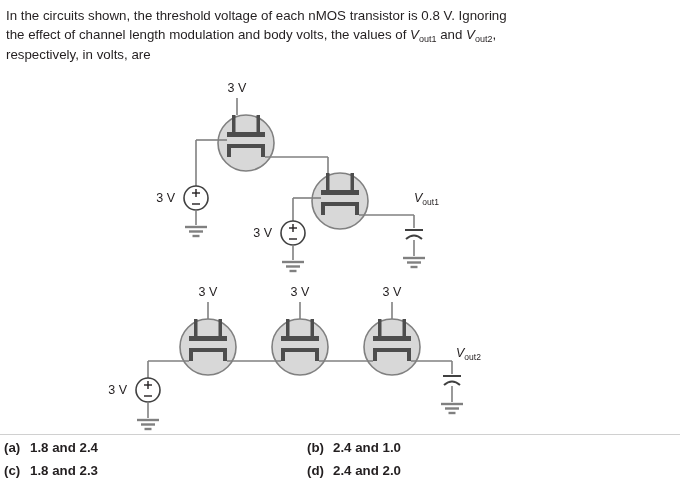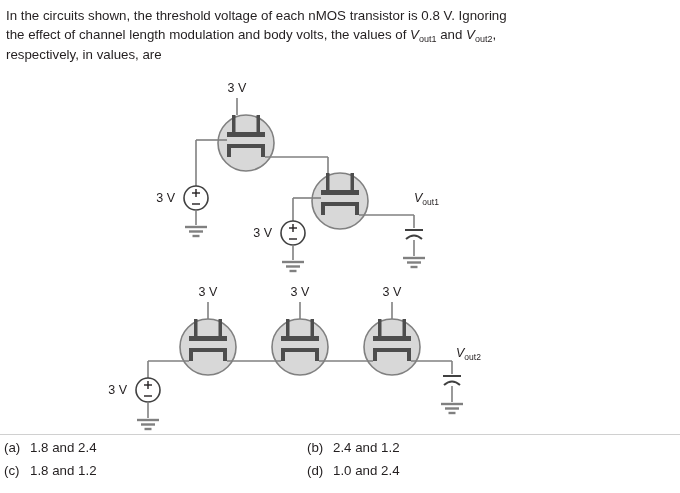--- a/index.html
+++ b/index.html
@@ -38,20 +38,21 @@
     top: 78px;
     width: 680px;
     height: 360px;
   }
   #answers {
     position: absolute;
     left: 0;
     top: 440px;
     width: 680px;
     font-size: 13.3px;
+    font-weight: bold;
   }
   #answers .ans-row {
     position: relative;
     height: 23px;
   }
   #answers .ans {
     position: absolute;
     white-space: nowrap;
   }
   #answers .ans .lbl {
@@ -74,21 +75,21 @@
   }
 </style>
 </head>
 <body>
 
 <div id="question-text">
   <span>In the circuits shown, the threshold voltage of each nMOS transistor is 0.8 V. Ignoring</span>
   <br>
   <span>the effect of channel length modulation and body volts, the values of </span><span class="ital">V</span><sub>out1</sub><span> and </span><span class="ital">V</span><sub>out2</sub><span>,</span>
   <br>
-  <span>respectively, in values, are</span>
+  <span>respectively, in volts, are</span>
 </div>
 
 <div id="figure">
   <svg width="680" height="360" viewBox="0 0 680 360">
     <defs>
       <g id="nmos-sym">
 
         <circle cx="0" cy="0" r="28" fill="#d8d8d8" stroke="#808080" stroke-width="1.6"></circle>
 
         <rect x="-19" y="-11" width="38" height="5" fill="#4d4d4d"></rect>
@@ -214,24 +215,24 @@
 </div>
 
 <div class="divider"></div>
 
 <div id="answers">
   <div class="ans-row">
     <div class="ans ans-left">
       <span class="lbl">(a)</span><span>1.8 and 2.4</span>
     </div>
     <div class="ans ans-right">
-      <span class="lbl">(b)</span><span>2.4 and 1.2</span>
+      <span class="lbl">(b)</span><span>2.4 and 1.0</span>
     </div>
   </div>
   <div class="ans-row">
     <div class="ans ans-left">
-      <span class="lbl">(c)</span><span>1.8 and 1.2</span>
+      <span class="lbl">(c)</span><span>1.8 and 2.3</span>
     </div>
     <div class="ans ans-right">
-      <span class="lbl">(d)</span><span>1.0 and 2.4</span>
+      <span class="lbl">(d)</span><span>2.4 and 2.0</span>
     </div>
   </div>
 </div>
 
 </body></html>

